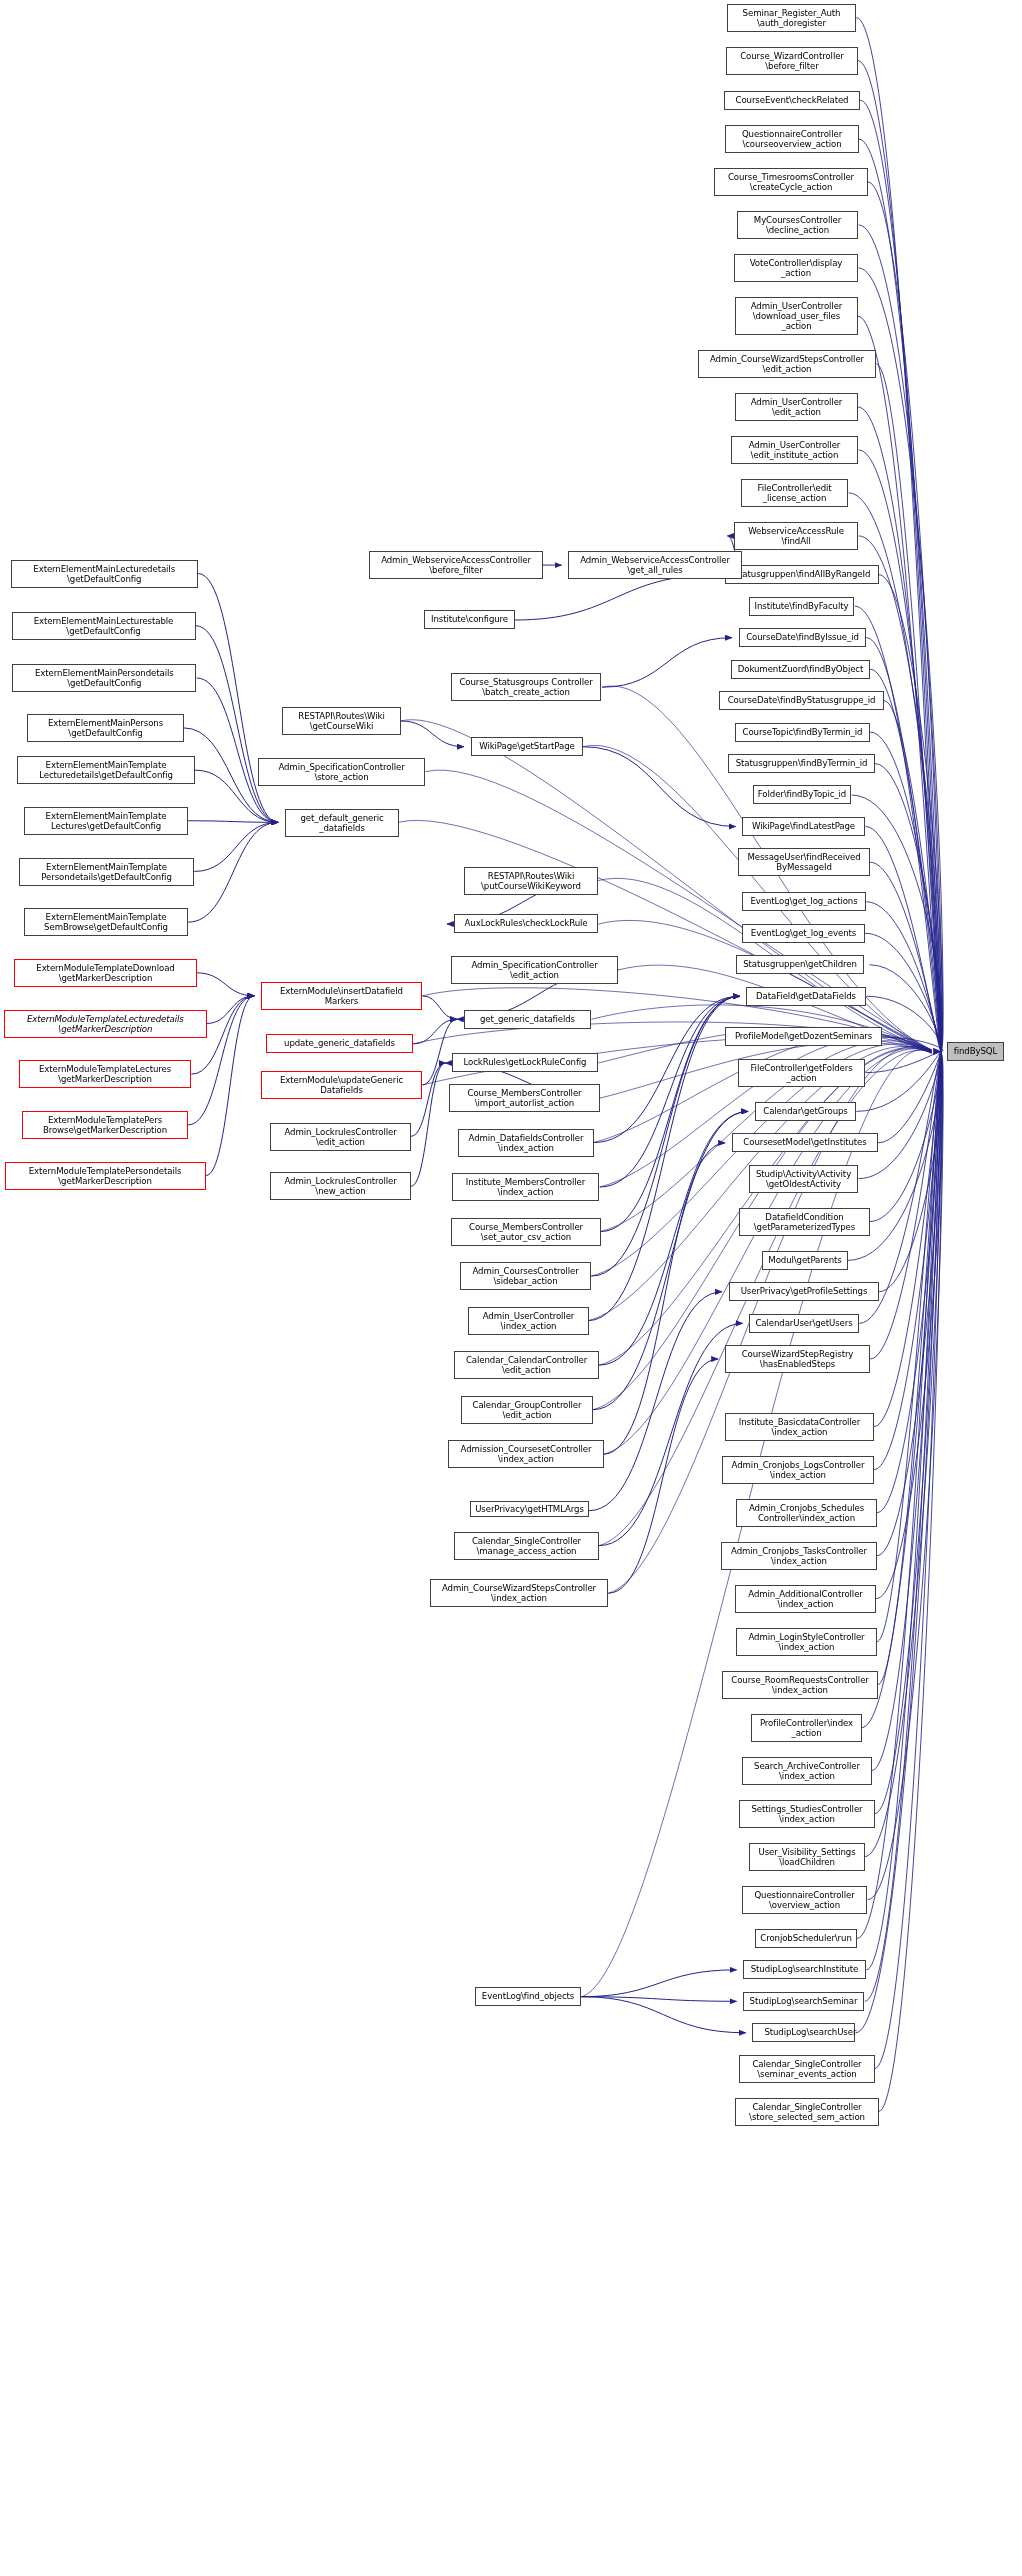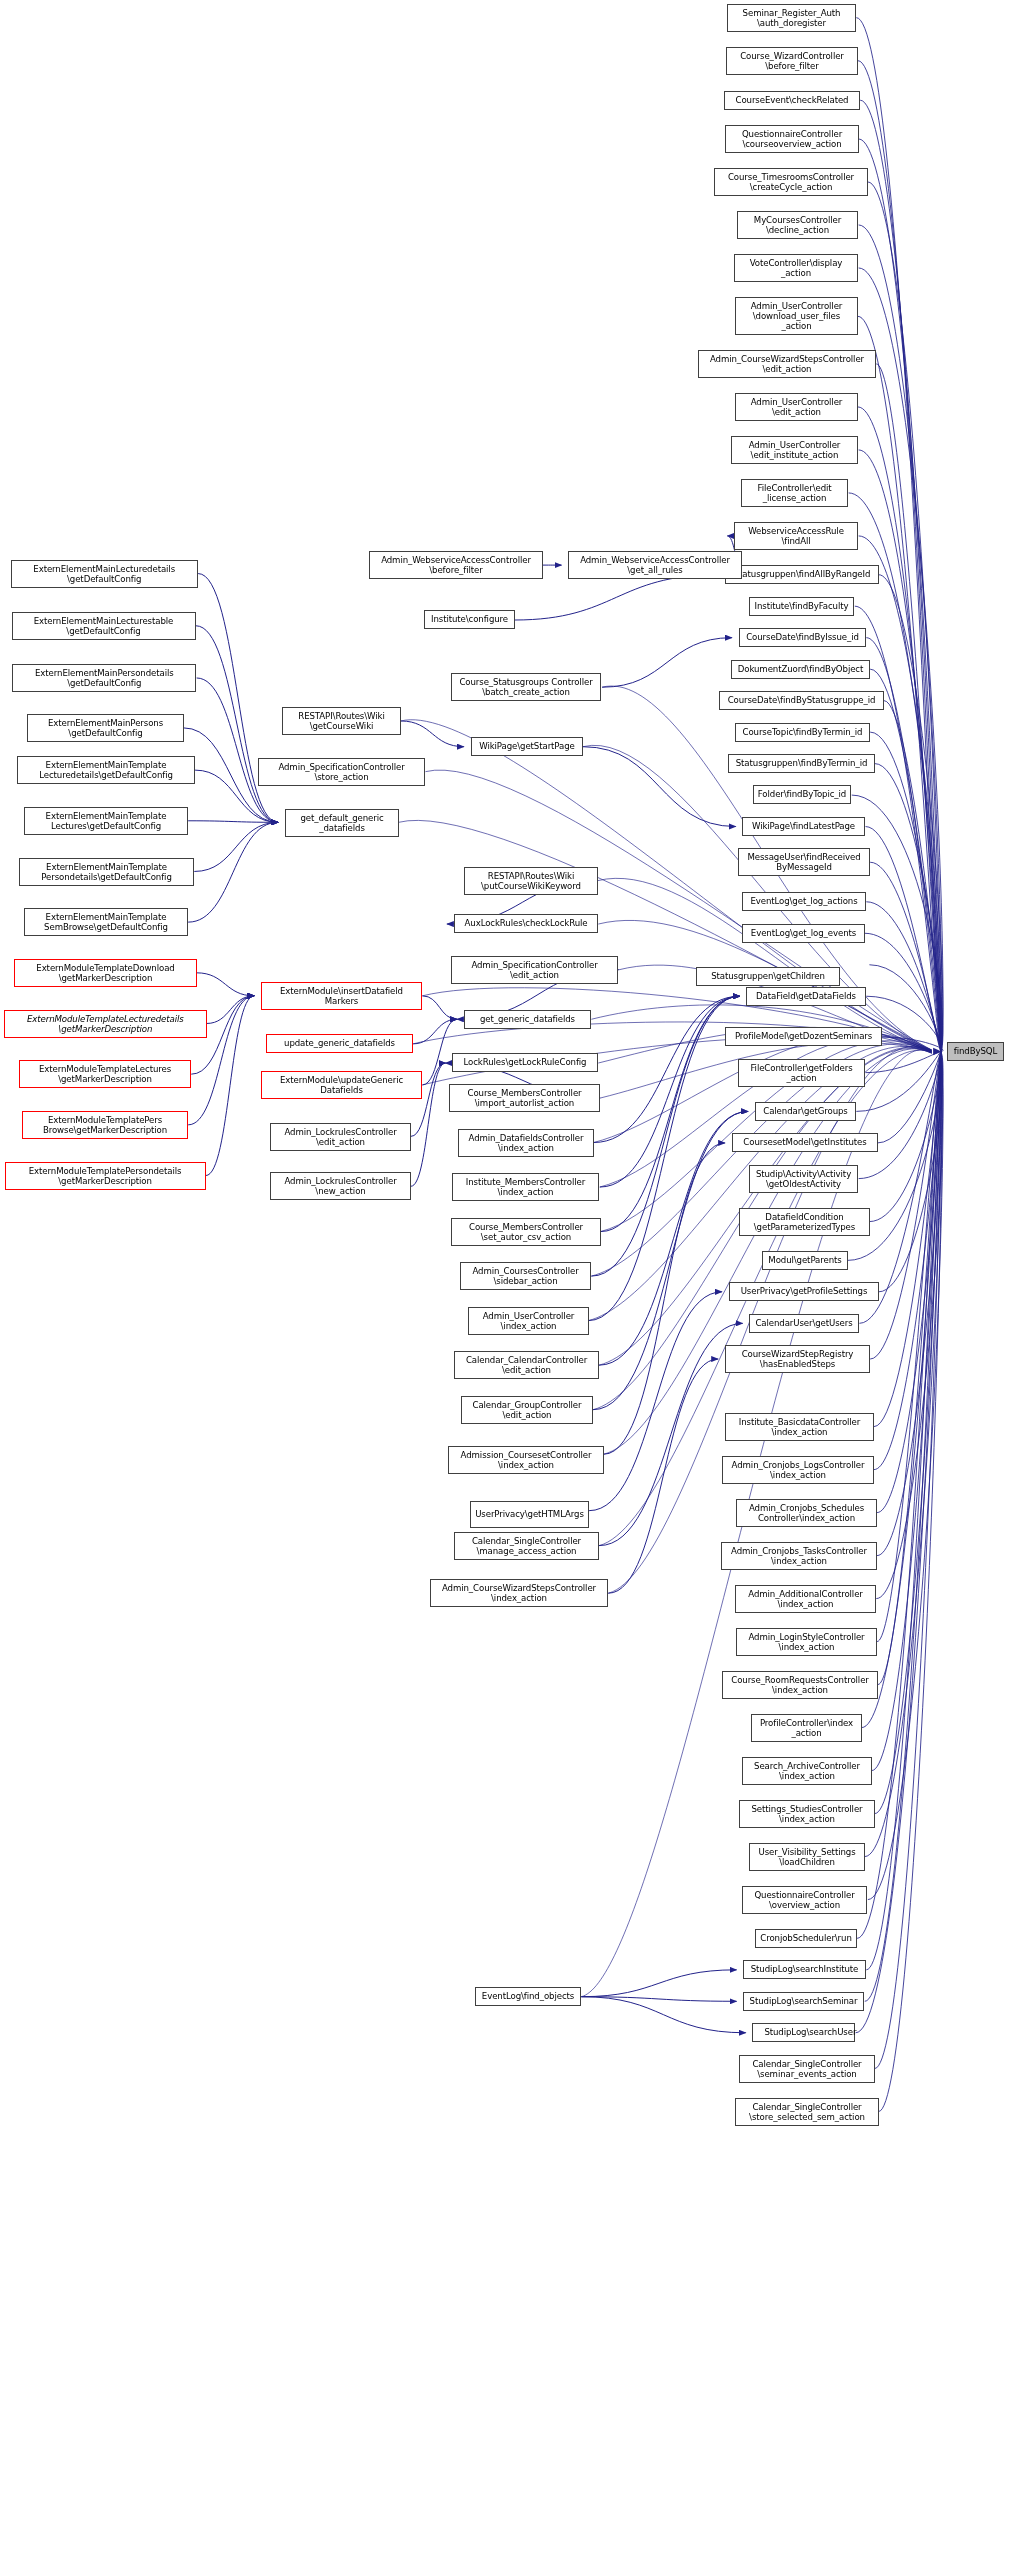--- a/index.html
+++ b/index.html
@@ -217,21 +217,21 @@
       <div class="node" style="left: 731px; top: 660px; width: 139px; height: 19px;">DokumentZuord\findByObject</div>
       <div class="node" style="left: 719px; top: 691px; width: 165px; height: 19px;">CourseDate\findByStatusgruppe_id</div>
       <div class="node" style="left: 735px; top: 723px; width: 135px; height: 19px;">CourseTopic\findByTermin_id</div>
       <div class="node" style="left: 728px; top: 754px; width: 147px; height: 19px;">Statusgruppen\findByTermin_id</div>
       <div class="node" style="left: 753px; top: 785px; width: 98px; height: 19px;">Folder\findByTopic_id</div>
       <div class="node" style="left: 742px; top: 817px; width: 123px; height: 19px;">WikiPage\findLatestPage</div>
       <div class="node" style="left: 738px; top: 848px; width: 132px; height: 28px;">MessageUser\findReceived
 ByMessageId</div>
       <div class="node" style="left: 742px; top: 892px; width: 124px; height: 19px;">EventLog\get_log_actions</div>
       <div class="node" style="left: 742px; top: 924px; width: 123px; height: 19px;">EventLog\get_log_events</div>
-      <div class="node" style="left: 696px; top: 955px; width: 144px; height: 19px; margin-top: 12px;">Statusgruppen\getChildren</div>
+      <div class="node" style="left: 736px; top: 955px; width: 128px; height: 19px;">Statusgruppen\getChildren</div>
       <div class="node" style="left: 746px; top: 987px; width: 120px; height: 19px;">DataField\getDataFields</div>
       <div class="node" style="left: 725px; top: 1027px; width: 157px; height: 19px;">ProfileModel\getDozentSeminars</div>
       <div class="node" style="left: 738px; top: 1059px; width: 127px; height: 28px;">FileController\getFolders
 _action</div>
       <div class="node" style="left: 755px; top: 1102px; width: 101px; height: 19px;">Calendar\getGroups</div>
       <div class="node" style="left: 732px; top: 1133px; width: 146px; height: 19px;">CoursesetModel\getInstitutes</div>
       <div class="node" style="left: 749px; top: 1165px; width: 109px; height: 28px;">Studip\Activity\Activity
 \getOldestActivity</div>
       <div class="node" style="left: 739px; top: 1208px; width: 131px; height: 28px;">DatafieldCondition
 \getParameterizedTypes</div>
@@ -303,23 +303,23 @@
       <div class="node" style="left: 451px; top: 1218px; width: 150px; height: 28px;">Course_MembersController
 \set_autor_csv_action</div>
       <div class="node" style="left: 460px; top: 1262px; width: 131px; height: 28px;">Admin_CoursesController
 \sidebar_action</div>
       <div class="node" style="left: 468px; top: 1307px; width: 121px; height: 28px;">Admin_UserController
 \index_action</div>
       <div class="node" style="left: 454px; top: 1351px; width: 145px; height: 28px;">Calendar_CalendarController
 \edit_action</div>
       <div class="node" style="left: 461px; top: 1396px; width: 132px; height: 28px;">Calendar_GroupController
 \edit_action</div>
-      <div class="node" style="left: 448px; top: 1440px; width: 156px; height: 28px; margin-top: 6px;">Admission_CoursesetController
-\index_action</div>
-      <div class="node" style="left: 470px; top: 1501px; width: 119px; height: 27px;">UserPrivacy\getHTMLArgs</div>
+      <div class="node" style="left: 448px; top: 1440px; width: 156px; height: 28px;">Admission_CoursesetController
+\index_action</div>
+      <div class="node" style="left: 470px; top: 1501px; width: 119px; height: 16px;">UserPrivacy\getHTMLArgs</div>
       <div class="node" style="left: 454px; top: 1532px; width: 145px; height: 28px;">Calendar_SingleController
 \manage_access_action</div>
       <div class="node" style="left: 430px; top: 1579px; width: 178px; height: 28px;">Admin_CourseWizardStepsController
 \index_action</div>
       <div class="node" style="left: 475px; top: 1987px; width: 106px; height: 19px;">EventLog\find_objects</div>
       <div class="node" style="left: 10.7px; top: 560px; width: 187px; height: 28px;">ExternElementMainLecturedetails
 \getDefaultConfig</div>
       <div class="node" style="left: 11.5px; top: 612px; width: 184px; height: 28px;">ExternElementMainLecturestable
 \getDefaultConfig</div>
       <div class="node" style="left: 12.3px; top: 664px; width: 184px; height: 28px;">ExternElementMainPersondetails

